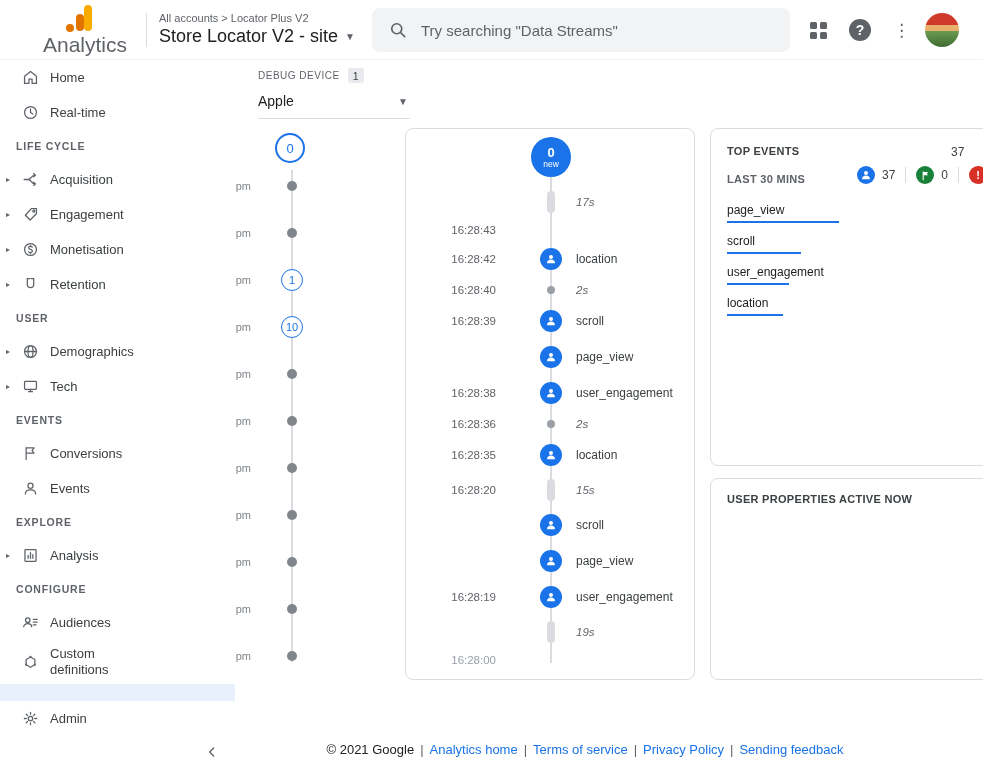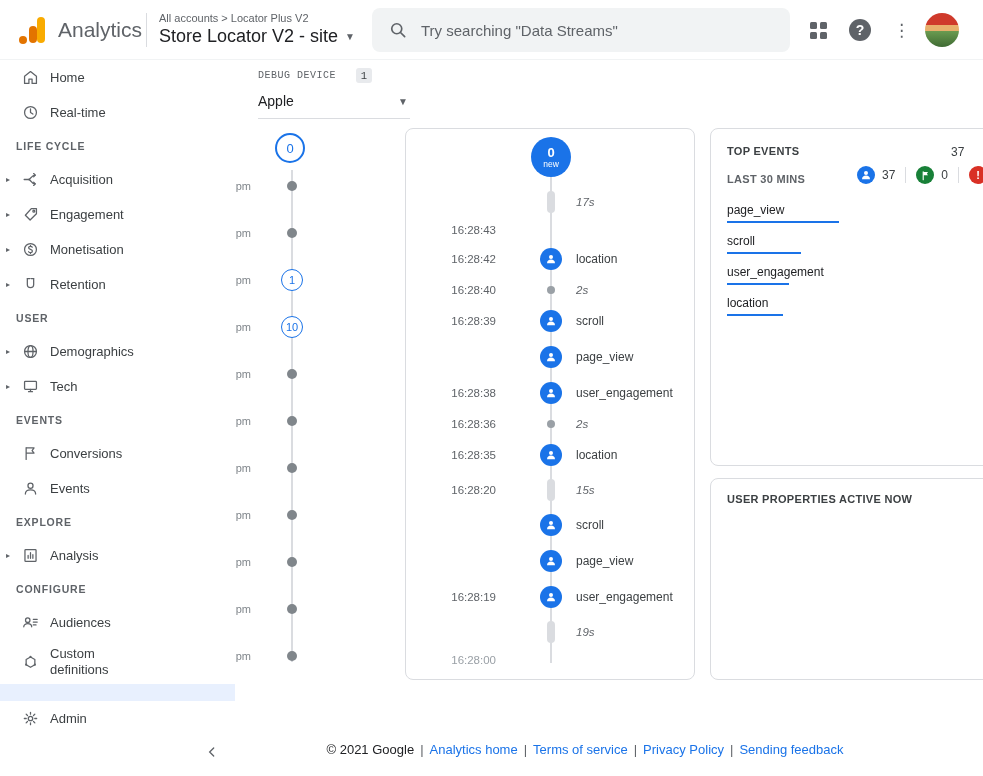--- a/index.html
+++ b/index.html
@@ -3,21 +3,21 @@
 <meta charset="utf-8">
 <style>
   * { margin:0; padding:0; box-sizing:border-box; }
   html,body { width:983px; height:776px; overflow:hidden; background:#fff;
     font-family:"Liberation Sans","DejaVu Sans",sans-serif; color:#202124; }
   .app { position:relative; width:983px; height:776px; background:#fff; }
 
   
   .header { position:absolute; top:0; left:0; width:983px; height:60px; background:#fff;
     display:flex; align-items:center; z-index:5; border-bottom:1px solid #f1f3f4; }
-  .logo { display:flex; align-items:center; margin-left:18px; width:124px; cursor:pointer; }
+  .logo { display:flex; align-items:center; margin-left:18px; width:124px; cursor:pointer;flex-direction:column; }
   .logo-mark { position:relative; width:30px; height:30px; }
   .lm-bar-t { position:absolute; right:3px; top:2px; width:8px; height:26px; background:#f9ab00; border-radius:4px; }
   .lm-bar-s { position:absolute; left:11px; top:11px; width:8px; height:17px; background:#e37400; border-radius:4px; }
   .lm-dot { position:absolute; left:1px; bottom:1px; width:8px; height:8px; background:#e37400; border-radius:50%; }
   .logo-text { font-size:21px; color:#5f6368; margin-left:10px; }
   .h-divider { width:1px; height:34px; background:#dadce0; margin-left:4px; }
   .account { margin-left:12px; }
   .breadcrumb { font-size:11px; color:#5f6368; cursor:pointer; }
   .property { font-size:18px; color:#202124; display:flex; align-items:center; gap:7px; cursor:pointer; margin-top:2px;}
   .caret { font-size:10px; color:#5f6368; }
@@ -48,21 +48,21 @@
   .nav-section { height:32px; display:flex; align-items:center; padding-left:16px; font-size:10.5px;
     font-weight:bold; letter-spacing:.8px; color:#5f6368; }
   .nav-highlight { height:17px; background:#e8f0fe; }
   .collapse { position:absolute; left:198px; bottom:12px; width:28px; height:24px; display:flex;
     align-items:center; justify-content:center; cursor:pointer; }
 
   
   .main { position:absolute; left:235px; top:60px; width:748px; height:716px; }
 
   .debug { position:absolute; left:23px; top:8px; width:152px; }
-  .debug-label-row { display:flex; align-items:center; gap:20px;font-family:Liberation Mono, monospace; }
+  .debug-label-row { display:flex; align-items:center; gap:8px; }
   .debug-label { font-size:10px; color:#5f6368; letter-spacing:.5px; }
   .debug-count { min-width:16px; height:15px; background:#e8eaed; border-radius:3px; font-size:10.5px;
     color:#3c4043; display:flex; align-items:center; justify-content:center; padding:0 3px; }
   .device-select { display:flex; justify-content:space-between; align-items:center;
     border-bottom:1px solid #dadce0; padding:8px 2px 9px 0; font-size:14px; color:#202124; margin-top:2px; cursor:pointer; }
 
   
   .minutes { position:absolute; left:-20px; top:70px; width:140px; height:545px; }
   .min-line { position:absolute; left:76px; top:40px; width:2px; height:492px; background:#dadce0; }
   .min-current { position:absolute; left:60px; top:3px; width:30px; height:30px; border:2px solid #1a73e8;

